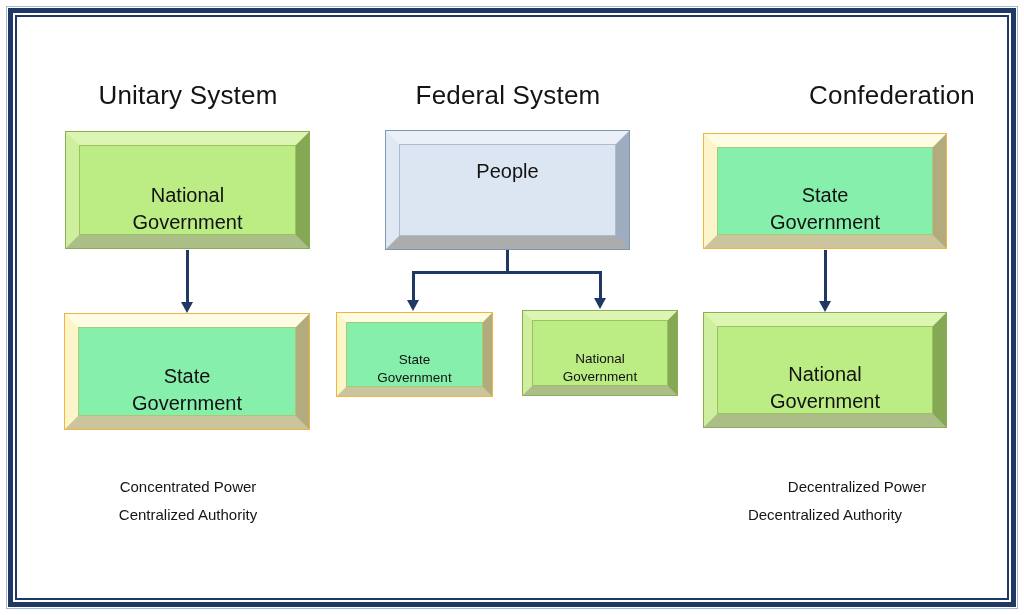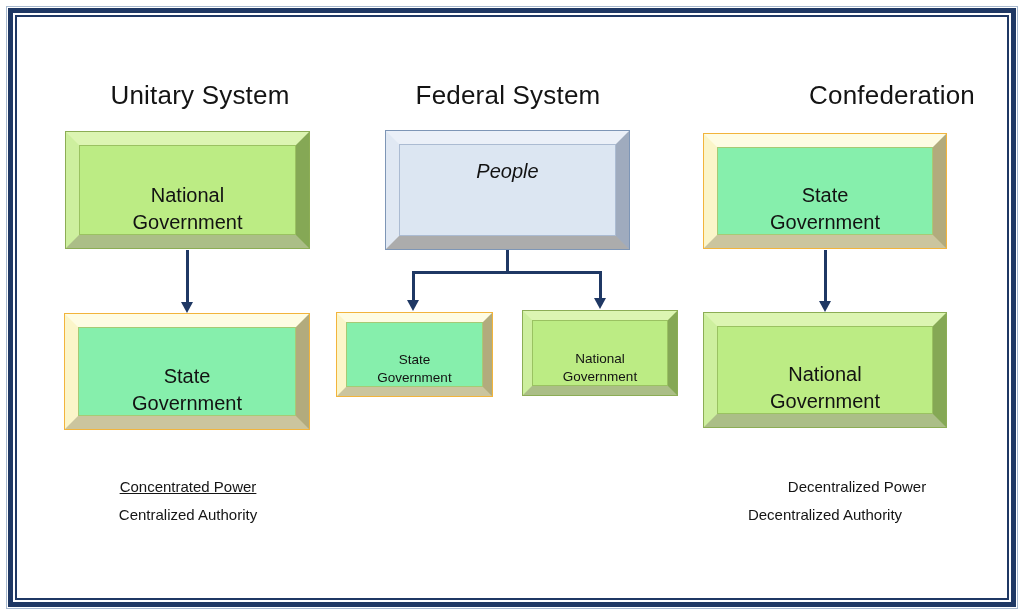--- a/index.html
+++ b/index.html
@@ -82,21 +82,21 @@
   .blue .bevel {
     background: #dce6f2;
     border-top-color: #ebf0f8;
     border-left-color: #e0e8f3;
     border-right-color: #9fabbe;
     border-bottom-color: #acacac;
     box-shadow: inset 0 0 0 1px rgba(110,135,170,.45);
   }
   
   .top-text .bevel { align-items: flex-start; }
-  .top-text .boxlabel { margin-top: 14px; max-width: 200px; font-style: italic; }
+  .top-text .boxlabel { margin-top: 14px; max-width: 200px; }
 
   
   .shaft { position: absolute; width: 3px; background: #1f3864; }
   .hbar  { position: absolute; height: 3px; background: #1f3864; }
   .ahead {
     position: absolute; width: 0; height: 0;
     border-left: 6.5px solid transparent;
     border-right: 6.5px solid transparent;
     border-top: 11px solid #1f3864;
   }
@@ -112,38 +112,38 @@
 </style>
 </head>
 <body>
 
 <div id="stage">
 
   <div class="frame frame-light"></div>
   <div class="frame frame-thick"></div>
   <div class="frame frame-thin"></div>
 
-  <div class="col-title" style="left:50px; top:80px;text-align:center;">Unitary System</div>
+  <div class="col-title" style="left:38px; top:80px;text-align:center;">Unitary System</div>
 
   <div class="box3d green lg" style="left:65px; top:131px; width:245px; height:118px;">
     <div class="bevel">
       <span class="boxlabel">National Government</span>
     </div>
   </div>
 
   <div class="shaft" style="left:186px; top:250px; height:53px;"></div>
   <div class="ahead" style="left:181px; top:302px;"></div>
 
   <div class="box3d yellow lg" style="left:64px; top:313px; width:246px; height:117px;">
     <div class="bevel">
       <span class="boxlabel">State Government</span>
     </div>
   </div>
 
-  <div class="caption" style="left:38px; top:478px;text-decoration:underline;">Concentrated Power</div>
+  <div class="caption" style="left:38px; top:478px;">Concentrated Power</div>
   <div class="caption" style="left:38px; top:506px;">Centralized Authority</div>
 
   <div class="col-title" style="left:358px; top:80px;">Federal System</div>
 
   <div class="box3d blue lg top-text" style="left:385px; top:130px; width:245px; height:120px;">
     <div class="bevel">
       <span class="boxlabel">People</span>
     </div>
   </div>
 

